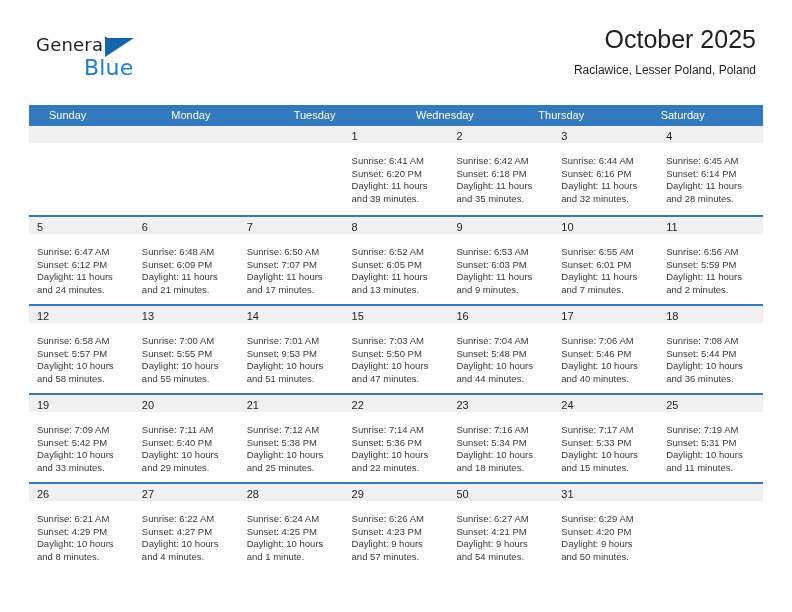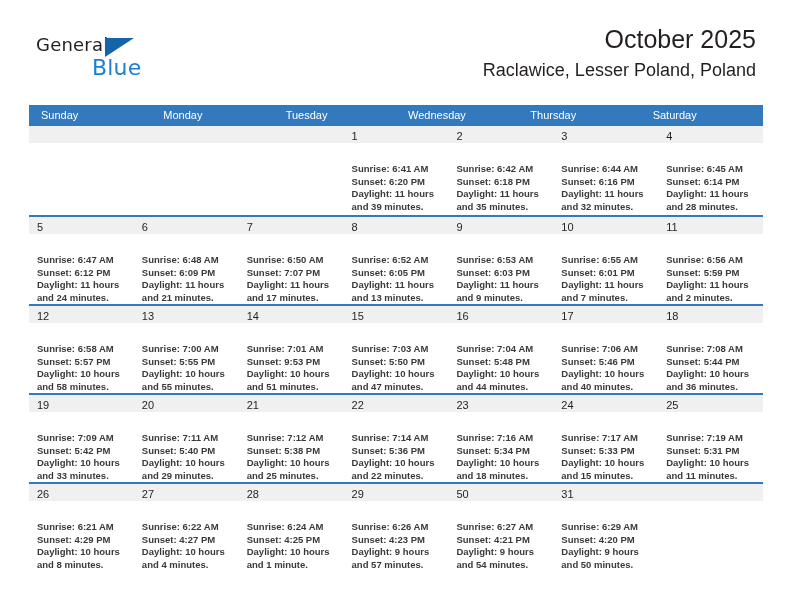--- a/index.html
+++ b/index.html
@@ -49,21 +49,21 @@
     position: absolute;
     left: 69px;
     top: 4px;
     width: 0;
     height: 0;
     border-left: 29px solid #1464aa;
     border-bottom: 19px solid transparent;
   }
   .brand-blue {
     position: absolute;
-    left: 56px;
+    left: 48px;
     top: 21px;
     font-size: 22px;
     letter-spacing: 0.2px;
     color: #1d7fd4;
     font-family: "DejaVu Sans", sans-serif;
   }
 
   .title-block {
     position: absolute;
     right: 36px;
@@ -71,21 +71,21 @@
     text-align: right;
   }
   .cal-title {
     font-size: 25px;
     color: #231f20;
     line-height: 30px;
     white-space: nowrap;
   }
   .cal-subtitle {
     margin-top: 8px;
-    font-size: 18px;
+    font-size: 12px;
     color: #231f20;
     line-height: 17px;
     white-space: nowrap;
   }
 
   
   .calendar {
     position: absolute;
     left: 29px;
     top: 105px;
@@ -94,21 +94,21 @@
   .dow-row {
     display: flex;
     background: #3279bd;
     height: 21px;
   }
   .dow {
     flex: 1 1 0;
     color: #ffffff;
     font-size: 11px;
     line-height: 21px;
-    padding-left: 12px;
+    padding-left: 20px;
     box-sizing: border-box;
     white-space: nowrap;
   }
 
   .week {
     display: flex;
     border-top: 2px solid #3279bd;
     height: 89px;
     box-sizing: border-box;
   }
@@ -127,22 +127,21 @@
     height: 17px;
     padding-left: 8px;
     box-sizing: border-box;
   }
   .daynum {
     font-size: 11px;
     line-height: 17px;
     color: #231f20;
   }
   .cell-body {
-    padding: 20px 6px 0 8px;
-    font-weight: bold;
+    padding: 12px 6px 0 8px;
   }
   .info-line {
     font-size: 9.5px;
     line-height: 12.6px;
     color: #3a3a3a;
     white-space: nowrap;
   }
   .daylight-line {
     font-size: 9.5px;
     line-height: 12.6px;

